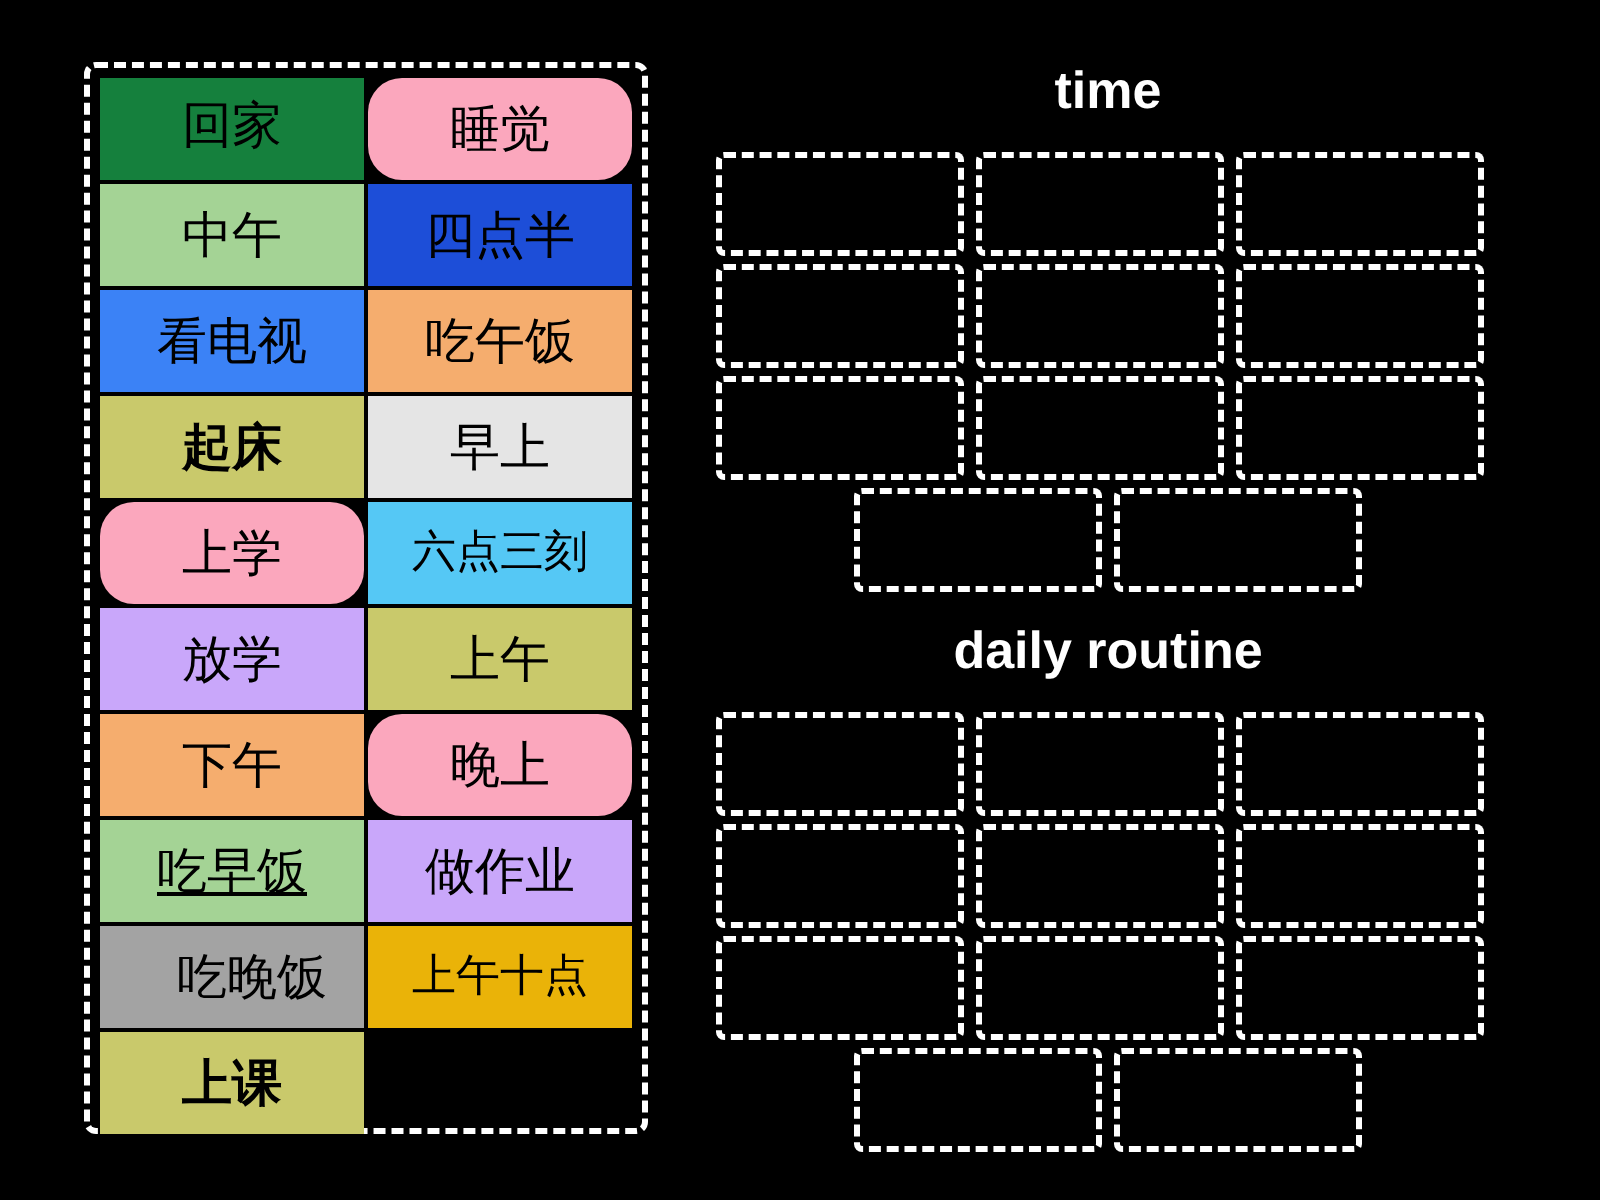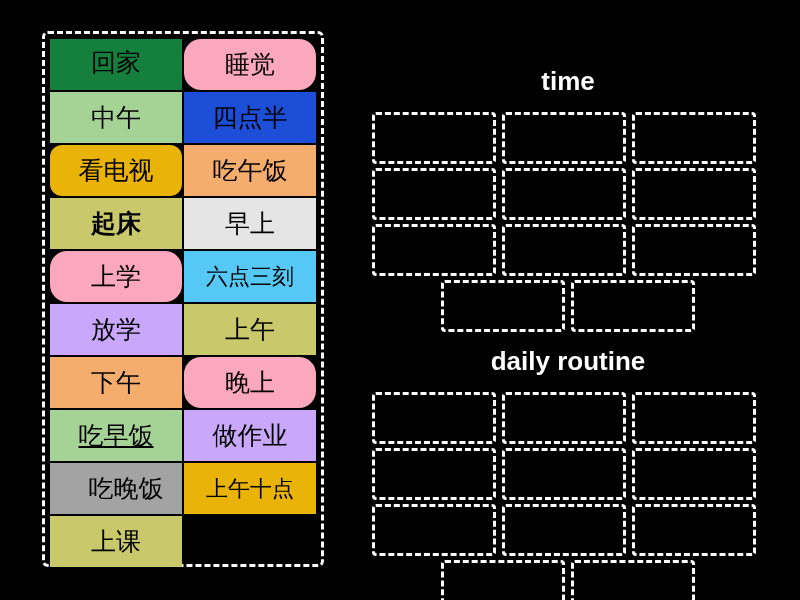--- a/index.html
+++ b/index.html
@@ -61,23 +61,22 @@
   .tile.narrow { font-size: 22px; }
 
   .tile-empty {
     background: transparent;
     cursor: default;
   }
 
   
   .group {
     position: absolute;
-    left: 372px;
+    left: 358px;
     width: 392px;
-    margin-top: 36px;
   }
 
   #group-time        { top: 32px; }
   #group-daily       { top: 312px; }
 
   .group-title {
     text-align: center;
     color: #ffffff;
     font-family: "Liberation Sans", sans-serif;
     font-size: 26px;
@@ -112,35 +111,35 @@
 </style>
 </head>
 <body>
 
 <div id="word-bank">
   <div id="word-bank-grid">
       <div class="tile t-orange" style="background: #15803d; font-family: Liberation Mono, monospace;">回家</div>
       <div class="tile t-pink" style="background: rgb(251, 167, 189);">睡觉</div>
       <div class="tile t-green" style="background: rgb(164, 211, 149);">中午</div>
       <div class="tile t-purple" style="background: #1d4ed8;">四点半</div>
-      <div class="tile t-blue" style="background: #eab308; border-radius: 12px;">看电视</div>
+      <div class="tile t-blue" style="background: #3b82f6;">看电视</div>
       <div class="tile t-orange" style="background: rgb(245, 173, 110);">吃午饭</div>
       <div class="tile t-olive" style="background: rgb(201, 201, 107); font-weight: bold;">起床</div>
       <div class="tile t-green" style="background: #e5e5e5;">早上</div>
       <div class="tile t-pink" style="background: rgb(251, 167, 189);">上学</div>
       <div class="tile t-blue narrow" style="background: rgb(85, 200, 245);">六点三刻</div>
       <div class="tile t-purple" style="background: rgb(201, 167, 250);">放学</div>
       <div class="tile t-olive" style="background: rgb(201, 201, 107);">上午</div>
       <div class="tile t-orange" style="background: rgb(245, 173, 110);">下午</div>
       <div class="tile t-pink" style="background: rgb(251, 167, 189);">晚上</div>
       <div class="tile t-green" style="background: rgb(164, 211, 149); text-decoration: underline;">吃早饭</div>
       <div class="tile t-purple" style="background: rgb(201, 167, 250);">做作业</div>
       <div class="tile t-blue" style="background: #a3a3a3; padding-left: 20px;">吃晚饭</div>
       <div class="tile t-orange narrow" style="background: #eab308;">上午十点</div>
-      <div class="tile t-olive" style="background: rgb(201, 201, 107);">上课</div>
+      <div class="tile t-olive" style="background: rgb(201, 201, 107); font-weight: bold;">上课</div>
       <div class="tile tile-empty"></div>
     </div>
 </div>
 
 <div class="group" id="group-time">
   <div class="group-title">time</div>
   <div class="zone-grid">
     <div class="dropzone"></div>
     <div class="dropzone"></div>
     <div class="dropzone"></div>

